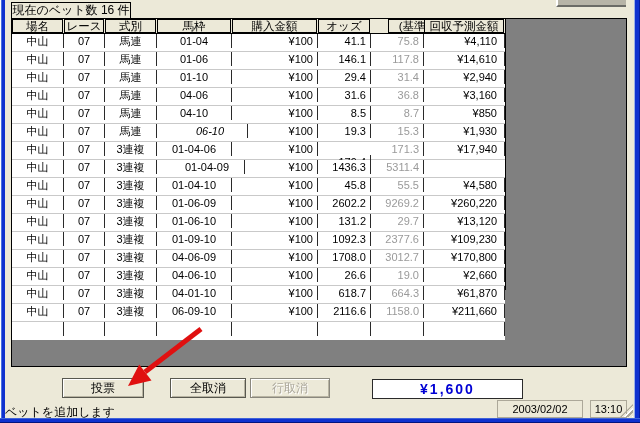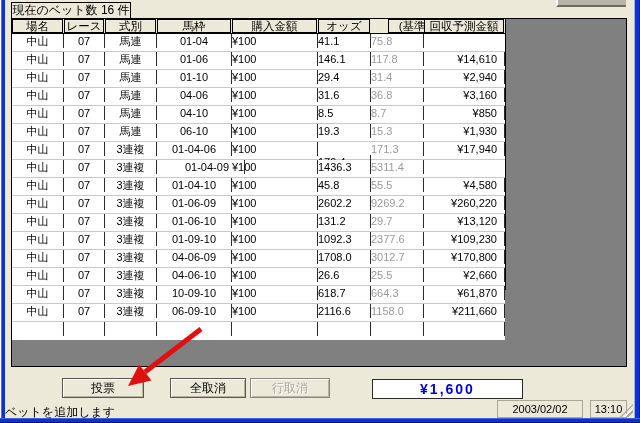--- a/index.html
+++ b/index.html
@@ -53,21 +53,21 @@
   .trow { position:relative; height:18px; border-bottom:1px solid #c9c9c9; white-space:nowrap; background:#fff; }
   .trow-empty { border-bottom:none; }
   .tcell {
     position:absolute; top:0; height:14px;
     border-right:1px solid #2a2a2a;
     font-size:11px; line-height:14px;
     overflow:hidden; white-space:nowrap;
   }
   .tcell:first-child { border-left:none; }
   .al-c { text-align:center; }
-  .al-r { text-align:left; padding-right:12px; }
+  .al-r { text-align:right; padding-right:4px; }
   .al-r7 { text-align:right; padding-right:7px; }
   .col-base { color:#9a9a9a; }
   
   .btn {
     position:absolute; top:378px; height:20px;
     background:#ece9d8; border:1px solid #58584f;
     box-shadow:inset 1px 1px 0 #ffffff, inset -1px -1px 0 #b8b4a2;
     font-size:12px; text-align:center; line-height:18px; cursor:default;
     font-family:"Liberation Sans","DejaVu Sans",sans-serif;
   }
@@ -124,20 +124,21 @@
       </div>
     <div id="tbody">
         <div class="trow">
           <div class="tcell al-c" style="left: 0px; width: 52px;">中山</div>
           <div class="tcell al-c" style="left: 52px; width: 41px;">07</div>
           <div class="tcell al-c" style="left: 93px; width: 52px;">馬連</div>
           <div class="tcell al-c" style="left: 145px; width: 75px;">01-04</div>
           <div class="tcell al-r" style="left: 220px; width: 86px;">¥100</div>
           <div class="tcell al-r" style="left: 306px; width: 53px;">41.1</div>
           <div class="tcell al-r col-base" style="left: 359px; width: 53px;">75.8</div>
+          <div class="tcell al-r7" style="left: 412px; width: 81px;">¥4,110</div>
         </div>
         <div class="trow">
           <div class="tcell al-c" style="left: 0px; width: 52px;">中山</div>
           <div class="tcell al-c" style="left: 52px; width: 41px;">07</div>
           <div class="tcell al-c" style="left: 93px; width: 52px;">馬連</div>
           <div class="tcell al-c" style="left: 145px; width: 75px;">01-06</div>
           <div class="tcell al-r" style="left: 220px; width: 86px;">¥100</div>
           <div class="tcell al-r" style="left: 306px; width: 53px;">146.1</div>
           <div class="tcell al-r col-base" style="left: 359px; width: 53px;">117.8</div>
           <div class="tcell al-r7" style="left: 412px; width: 81px;">¥14,610</div>
@@ -169,21 +170,21 @@
           <div class="tcell al-c" style="left: 145px; width: 75px;">04-10</div>
           <div class="tcell al-r" style="left: 220px; width: 86px;">¥100</div>
           <div class="tcell al-r" style="left: 306px; width: 53px;">8.5</div>
           <div class="tcell al-r col-base" style="left: 359px; width: 53px;">8.7</div>
           <div class="tcell al-r7" style="left: 412px; width: 81px;">¥850</div>
         </div>
         <div class="trow">
           <div class="tcell al-c" style="left: 0px; width: 52px;">中山</div>
           <div class="tcell al-c" style="left: 52px; width: 41px;">07</div>
           <div class="tcell al-c" style="left: 93px; width: 52px;">馬連</div>
-          <div class="tcell al-c" style="left: 145px; width: 75px;">06-10</div>
+          <div class="tcell al-c" style="left: 161px; width: 75px; font-style: italic;">06-10</div>
           <div class="tcell al-r" style="left: 220px; width: 86px;">¥100</div>
           <div class="tcell al-r" style="left: 306px; width: 53px;">19.3</div>
           <div class="tcell al-r col-base" style="left: 359px; width: 53px;">15.3</div>
           <div class="tcell al-r7" style="left: 412px; width: 81px;">¥1,930</div>
         </div>
         <div class="trow">
           <div class="tcell al-c" style="left: 0px; width: 52px;">中山</div>
           <div class="tcell al-c" style="left: 52px; width: 41px;">07</div>
           <div class="tcell al-c" style="left: 93px; width: 52px;">3連複</div>
           <div class="tcell al-c" style="left: 145px; width: 75px;">01-04-06</div>
@@ -251,28 +252,28 @@
           <div class="tcell al-r col-base" style="left: 359px; width: 53px;">3012.7</div>
           <div class="tcell al-r7" style="left: 412px; width: 81px;">¥170,800</div>
         </div>
         <div class="trow">
           <div class="tcell al-c" style="left: 0px; width: 52px;">中山</div>
           <div class="tcell al-c" style="left: 52px; width: 41px;">07</div>
           <div class="tcell al-c" style="left: 93px; width: 52px;">3連複</div>
           <div class="tcell al-c" style="left: 145px; width: 75px;">04-06-10</div>
           <div class="tcell al-r" style="left: 220px; width: 86px;">¥100</div>
           <div class="tcell al-r" style="left: 306px; width: 53px;">26.6</div>
-          <div class="tcell al-r col-base" style="left: 359px; width: 53px;">25.5</div>
+          <div class="tcell al-r col-base" style="left: 359px; width: 53px;">19.0</div>
           <div class="tcell al-r7" style="left: 412px; width: 81px;">¥2,660</div>
         </div>
         <div class="trow">
           <div class="tcell al-c" style="left: 0px; width: 52px;">中山</div>
           <div class="tcell al-c" style="left: 52px; width: 41px;">07</div>
           <div class="tcell al-c" style="left: 93px; width: 52px;">3連複</div>
-          <div class="tcell al-c" style="left: 145px; width: 75px;">10-09-10</div>
+          <div class="tcell al-c" style="left: 145px; width: 75px;">04-01-10</div>
           <div class="tcell al-r" style="left: 220px; width: 86px;">¥100</div>
           <div class="tcell al-r" style="left: 306px; width: 53px;">618.7</div>
           <div class="tcell al-r col-base" style="left: 359px; width: 53px;">664.3</div>
           <div class="tcell al-r7" style="left: 412px; width: 81px;">¥61,870</div>
         </div>
         <div class="trow">
           <div class="tcell al-c" style="left: 0px; width: 52px;">中山</div>
           <div class="tcell al-c" style="left: 52px; width: 41px;">07</div>
           <div class="tcell al-c" style="left: 93px; width: 52px;">3連複</div>
           <div class="tcell al-c" style="left: 145px; width: 75px;">06-09-10</div>

